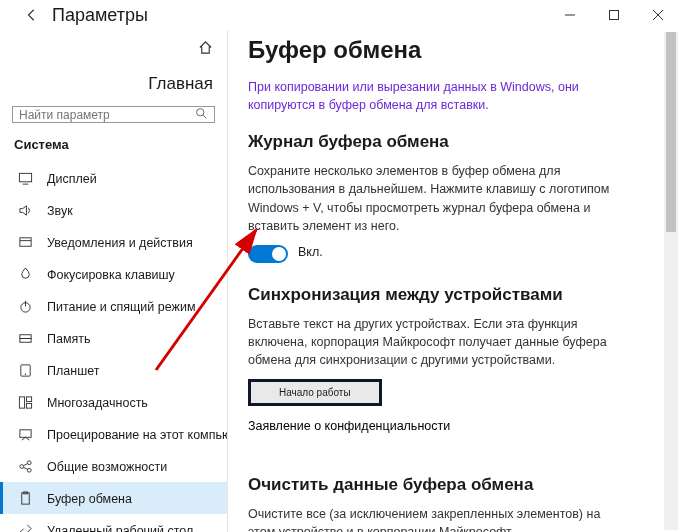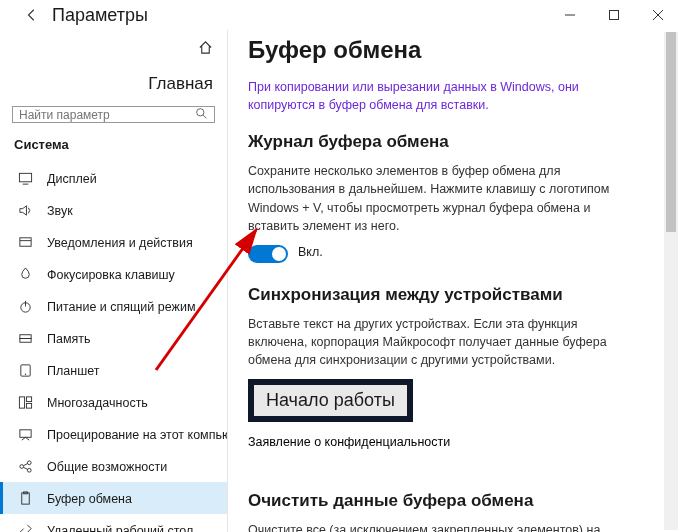--- a/index.html
+++ b/index.html
@@ -68,22 +68,22 @@
   .toggle {
     width: 40px; height:18px; border-radius:10px; background:#0078d4;
     position:relative;
   }
   .toggle .knob {
     position:absolute; right:2px; top:2px; width:14px; height:14px;
     background:#fff; border-radius:50%;
   }
   .toggle-label { font-size:12.5px; }
   .btn {
-    display:inline-block; border:6px solid #0f172a; background:#e9e9e9;
-    padding: 5px 12px; font-size:18px; margin-bottom:12px;
+    display:inline-block; border:3px solid #0f172a; background:#e9e9e9;
+    padding: 5px 28px; font-size:10px; margin-bottom:12px;
   }
   .link { color:#000000; font-size:12.5px; text-decoration:none; display:inline-block; margin-bottom:36px;}
   .section { margin-bottom: 6px; }
   .scrollbar {
     position:absolute; right:2px; top:2px; bottom:2px; width:14px;
     background:#f0f0f0;
   }
   .scroll-thumb {
     position:absolute; left:2px; right:2px; top:0; height:200px;
     background:#c2c2c2;

